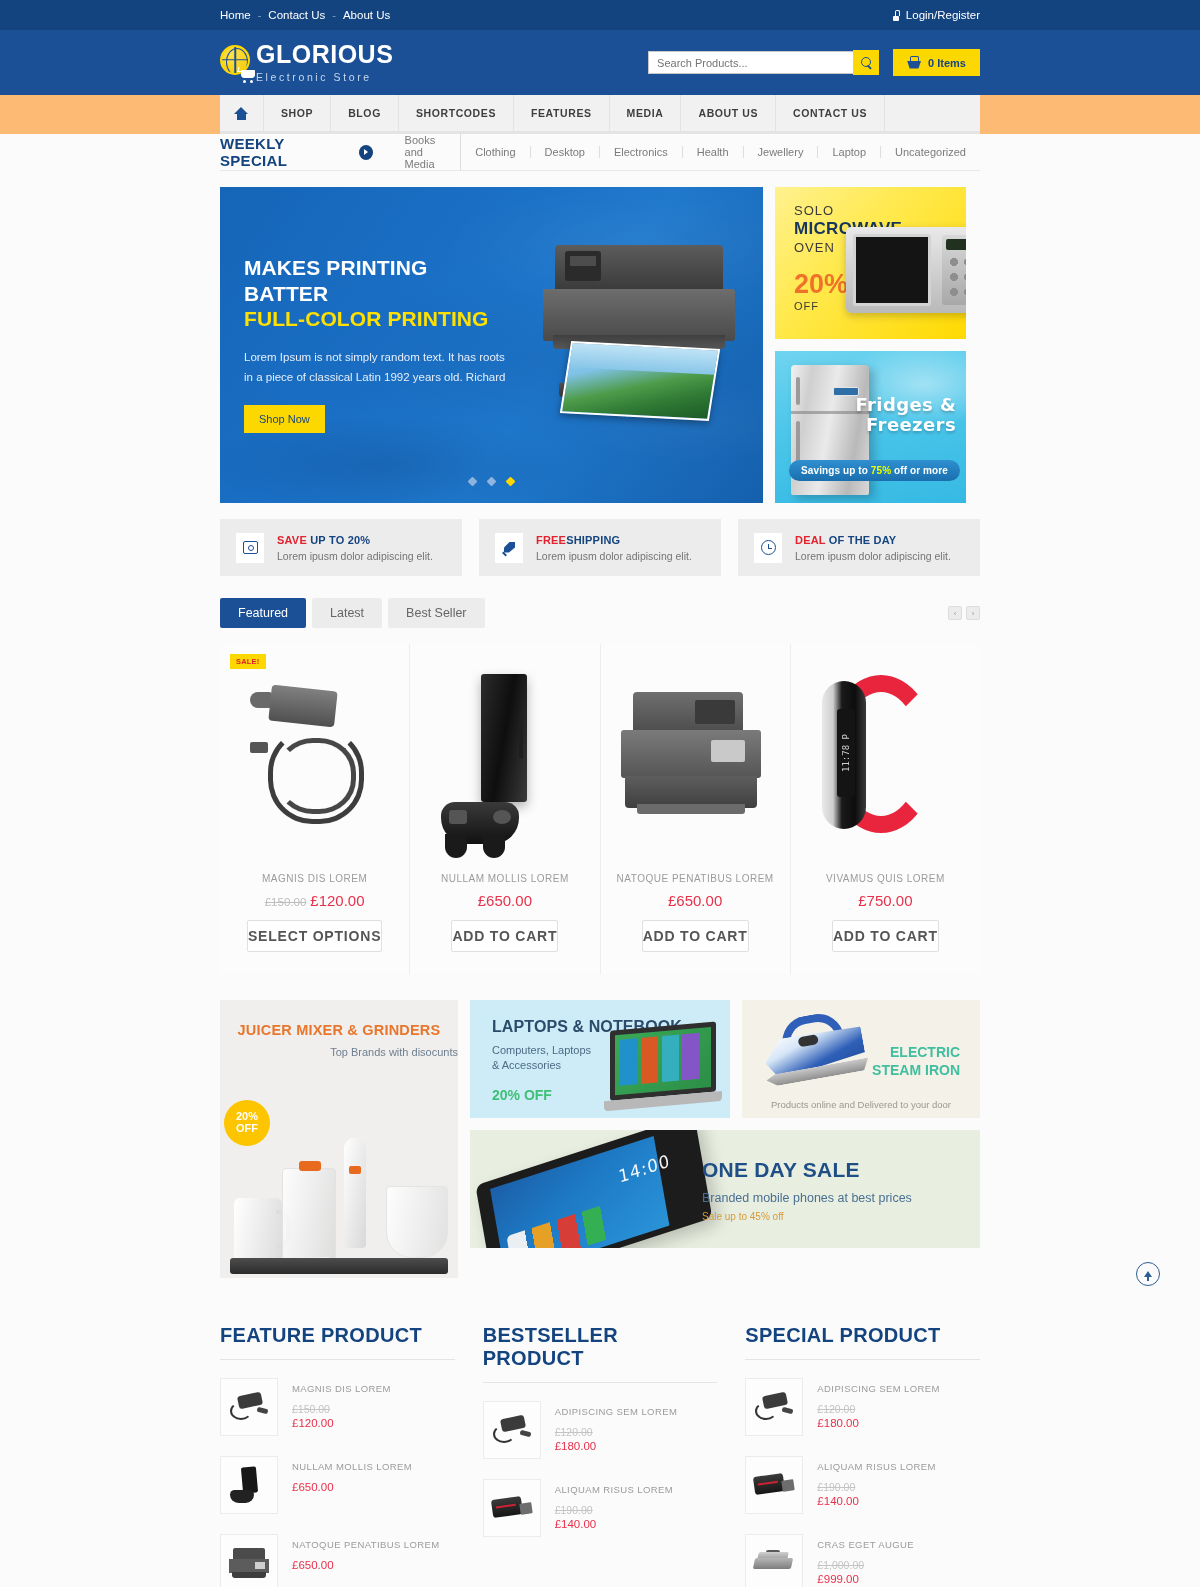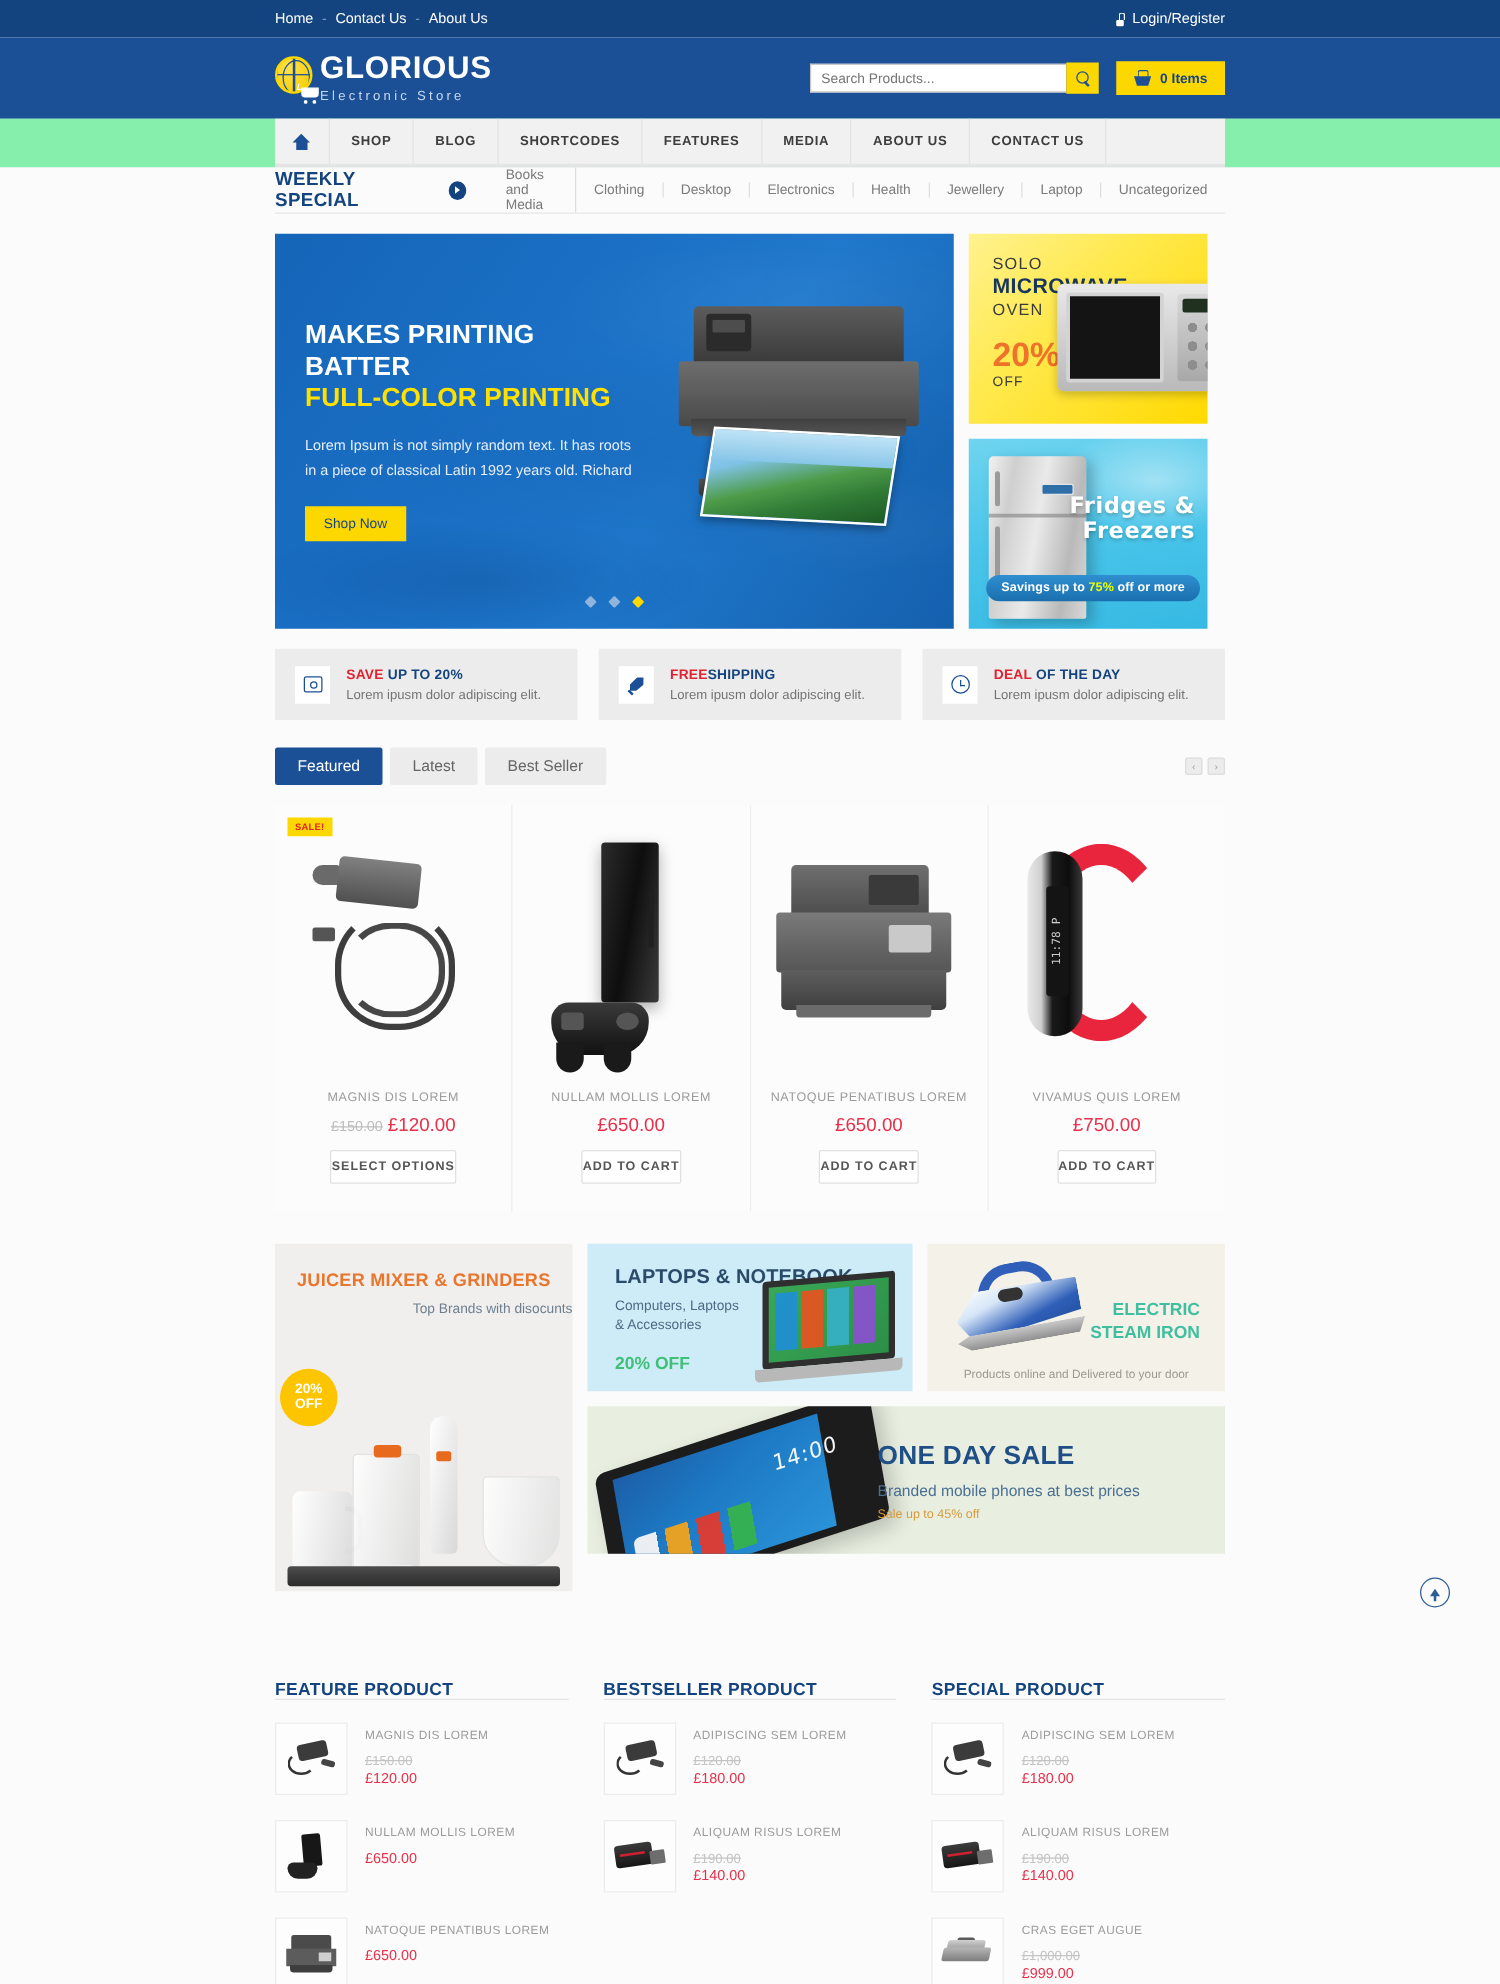--- a/index.html
+++ b/index.html
@@ -120,21 +120,21 @@
     background:#1b5096;
     clip-path: polygon(0 0, 100% 0, 82% 100%, 18% 100%);
   }
   .cartbtn .basket::after {
     content:""; position:absolute; left:3px; top:-1px; width:7px; height:6px;
     border:1.5px solid #1b5096; border-bottom:none; border-radius:2px 2px 0 0;
   }
   .cartbtn .label { color:#14447f; font-size:11px; font-weight:bold; }
 
   
-  .navwrap { background:#86efac; padding: 0 220px; }
+  .navwrap { background:#fdba74; padding: 0 220px; }
   .nav {
     background: #f1f1f1; display:flex; align-items:stretch; height: 39px;
     border-bottom: 3px solid #e4e4e4;
   }
   .nav .item {
     display:flex; align-items:center; padding: 0 17px;
     font-size: 10.5px; font-weight: bold; letter-spacing:0.6px;
     color:#3e3e3e; text-decoration:none; border-right:1px solid #e2e2e2;
     cursor:pointer;
   }
@@ -374,21 +374,21 @@
   }
   .prod-img { height: 195px; display:flex; align-items:center; justify-content:center; }
   .prod-name {
     font-size:10px; color:#9b9b9b; letter-spacing:0.5px; margin-top:18px;
   }
   .prod-price { margin-top: 8px; font-size:15px; }
   .prod-price .old { color:#bdbdbd; text-decoration: line-through; font-size:11.5px; margin-right:4px; }
   .prod-price .new { color:#e8304a; }
   .prod-btn {
     margin-top: 11px; background:#fff; border:1px solid #e0e0e0; color:#555;
-    font-size:10px; font-weight:bold; letter-spacing:0.8px; padding: 7px 0;
+    font-size:14px; font-weight:bold; letter-spacing:0.8px; padding: 7px 0;
     cursor:pointer; border-radius:2px; font-family:"Liberation Sans", sans-serif;
   }
 
   
   .shp { position:relative; }
   .charger { width:150px; height:160px; position:relative; }
   .charger .plug { position:absolute; left:10px; top:14px; width:22px; height:16px; background:#6a6a6a; border-radius:8px 3px 3px 8px;}
   .charger .brick { position:absolute; left:30px; top:10px; width:66px; height:36px; background:linear-gradient(180deg,#808080,#505050); transform: rotate(6deg); border-radius:4px;}
   .charger .cord { position:absolute; left:28px; top:50px; width:96px; height:96px; border:5px solid #3d3d3d; border-radius:46%; border-top-color:transparent;}
   .charger .cord2 { position:absolute; left:36px; top:60px; width:80px; height:76px; border:5px solid #474747; border-radius:46%; border-left-color:transparent;}
@@ -539,22 +539,22 @@
   }
   .phone .time {
     position:absolute; right:52px; top:26px; color:#fff; font-size:17px;
     font-family:"DejaVu Sans", sans-serif; opacity:0.95; letter-spacing:1px;
   }
 
   
   .lists { display:flex; gap: 28px; margin-top: 46px; padding-bottom: 30px; }
   .listcol { flex:1; }
   .listcol h3 {
-    color:#14447f; font-size:14px; font-weight:bold; letter-spacing:0.3px;
-    border-bottom: 1px solid #e4e4e4; margin-bottom: 8px; margin-top: 24px;
+    color:#14447f; font-size:20px; font-weight:bold; letter-spacing:0.3px;
+    padding-bottom: 12px; border-bottom: 1px solid #e4e4e4; margin-bottom: 8px;
   }
   .li { display:flex; gap: 14px; padding: 10px 0; align-items:flex-start; }
   .li-thumb {
     width: 58px; height: 58px; background:#fdfdfd; border:1px solid #ececec; flex:none;
     display:flex; align-items:center; justify-content:center; overflow:hidden;
   }
   .li-info { padding-top:4px; }
   .li-name { font-size:9.5px; color:#9b9b9b; letter-spacing:0.4px; line-height:1.45; }
   .li-price { margin-top:6px; line-height:1.35; }
   .li-price .old { display:block; color:#c4c4c4; text-decoration: line-through; font-size:10.5px; }

